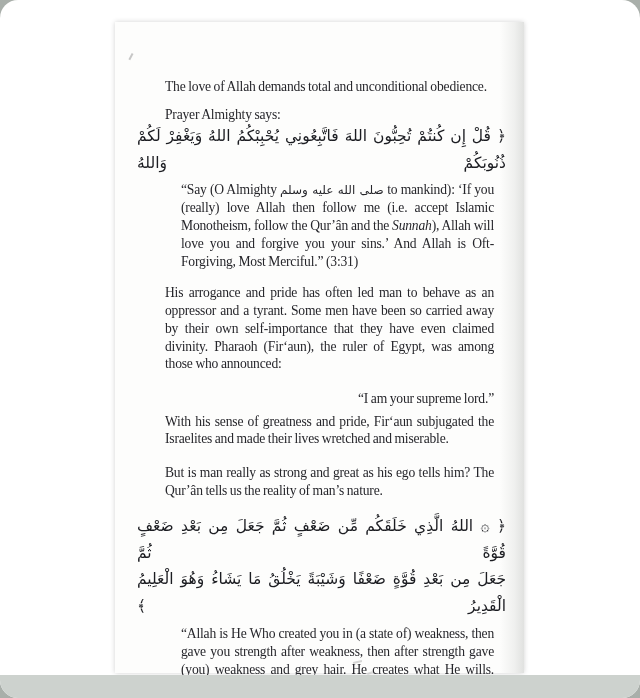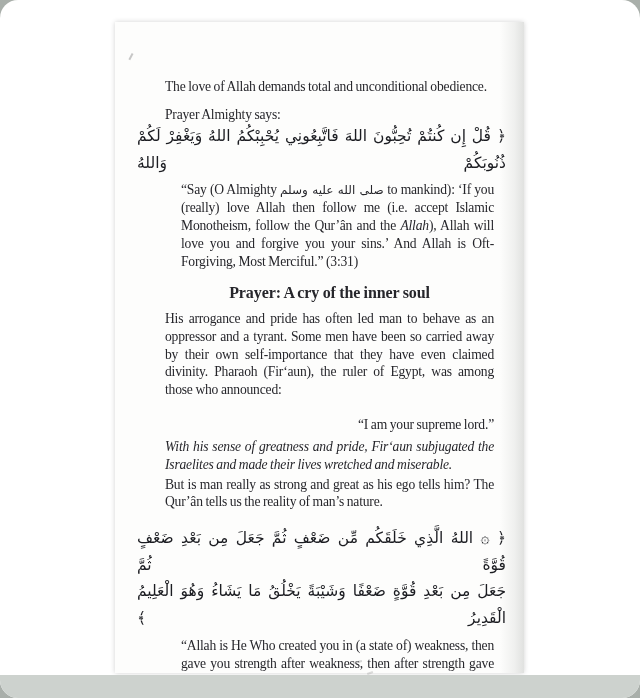--- a/index.html
+++ b/index.html
@@ -23,21 +23,21 @@
   .arabic .l2-full{text-align:justify;text-align-last:justify;}
   .arabic-2{margin-bottom:6px;}
   .trans{margin-left:16px;text-align:justify;line-height:18px;}
   .trans-1{margin-bottom:13px;}
   .trans-2{margin-bottom:4px;}
   .hon{font-family:"DejaVu Sans", sans-serif;font-size:12px;letter-spacing:0;word-spacing:0;}
   .heading{font-size:16px;font-weight:bold;text-align:center;margin:0 0 8px;letter-spacing:-0.1px;}
   .body-p{text-align:justify;}
   .p1{margin-bottom:17px;}
   .quote-line{margin:0 0 5px 16px;text-align:right;}
-  .p2{margin-bottom:2px;font-style:italic;}
+  .p2{margin-bottom:16px;}
   .p3{margin-bottom:14px;}
   .artifact{position:absolute;background:#9a9a9a;opacity:0.55;}
   .a-slash{left:15px;top:31px;width:1.5px;height:7px;transform:rotate(28deg);}
   .a-dash1{left:238px;top:639px;width:9px;height:1.5px;transform:rotate(-12deg);opacity:0.4;}
   .a-dash2{left:252px;top:650px;width:6px;height:1.5px;transform:rotate(-20deg);opacity:0.35;}
 </style>
 </head>
 <body>
 
 <div class="canvas">
@@ -47,23 +47,22 @@
     <div class="content">
 
       <p class="p-intro body-p">The love of Allah demands total and unconditional obedience.</p>
 
       <p class="p-says">Prayer Almighty says:</p>
 
       <div class="arabic arabic-1" dir="rtl">
         <div class="l1">﴿ قُلْ إِن كُنتُمْ تُحِبُّونَ اللهَ فَاتَّبِعُونِي يُحْبِبْكُمُ اللهُ وَيَغْفِرْ لَكُمْ ذُنُوبَكُمْ وَاللهُ</div>
       </div>
 
-      <p class="trans trans-1"><span>“Say (O Almighty </span><span class="hon" dir="rtl">صلى الله عليه وسلم</span><span> to mankind): ‘If you (really) love Allah then follow me (i.e. accept Islamic Monotheism, follow the Qur’ân and the </span><i>Allah</i><span>), Allah will love you and forgive you your sins.’ And Allah is Oft-Forgiving, Most Merciful.” (3:31)</span></p>
+      <p class="trans trans-1"><span>“Say (O Almighty </span><span class="hon" dir="rtl">صلى الله عليه وسلم</span><span> to mankind): ‘If you (really) love Allah then follow me (i.e. accept Islamic Monotheism, follow the Qur’ân and the </span><i>Sunnah</i><span>), Allah will love you and forgive you your sins.’ And Allah is Oft-Forgiving, Most Merciful.” (3:31)</span></p>
 
-      <h2 class="heading">Prayer: A cry of the inner soul</h2>
 
       <p class="body-p p1">His arrogance and pride has often led man to behave as an oppressor and a tyrant. Some men have been so carried away by their own self-importance that they have even claimed divinity. Pharaoh (Fir‘aun), the ruler of Egypt, was among those who announced:</p>
 
       <p class="quote-line">“I am your supreme lord.”</p>
 
       <p class="body-p p2">With his sense of greatness and pride, Fir‘aun subjugated the Israelites and made their lives wretched and miserable.</p>
 
       <p class="body-p p3">But is man really as strong and great as his ego tells him? The Qur’ân tells us the reality of man’s nature.</p>
 
       <div class="arabic arabic-2" dir="rtl">

